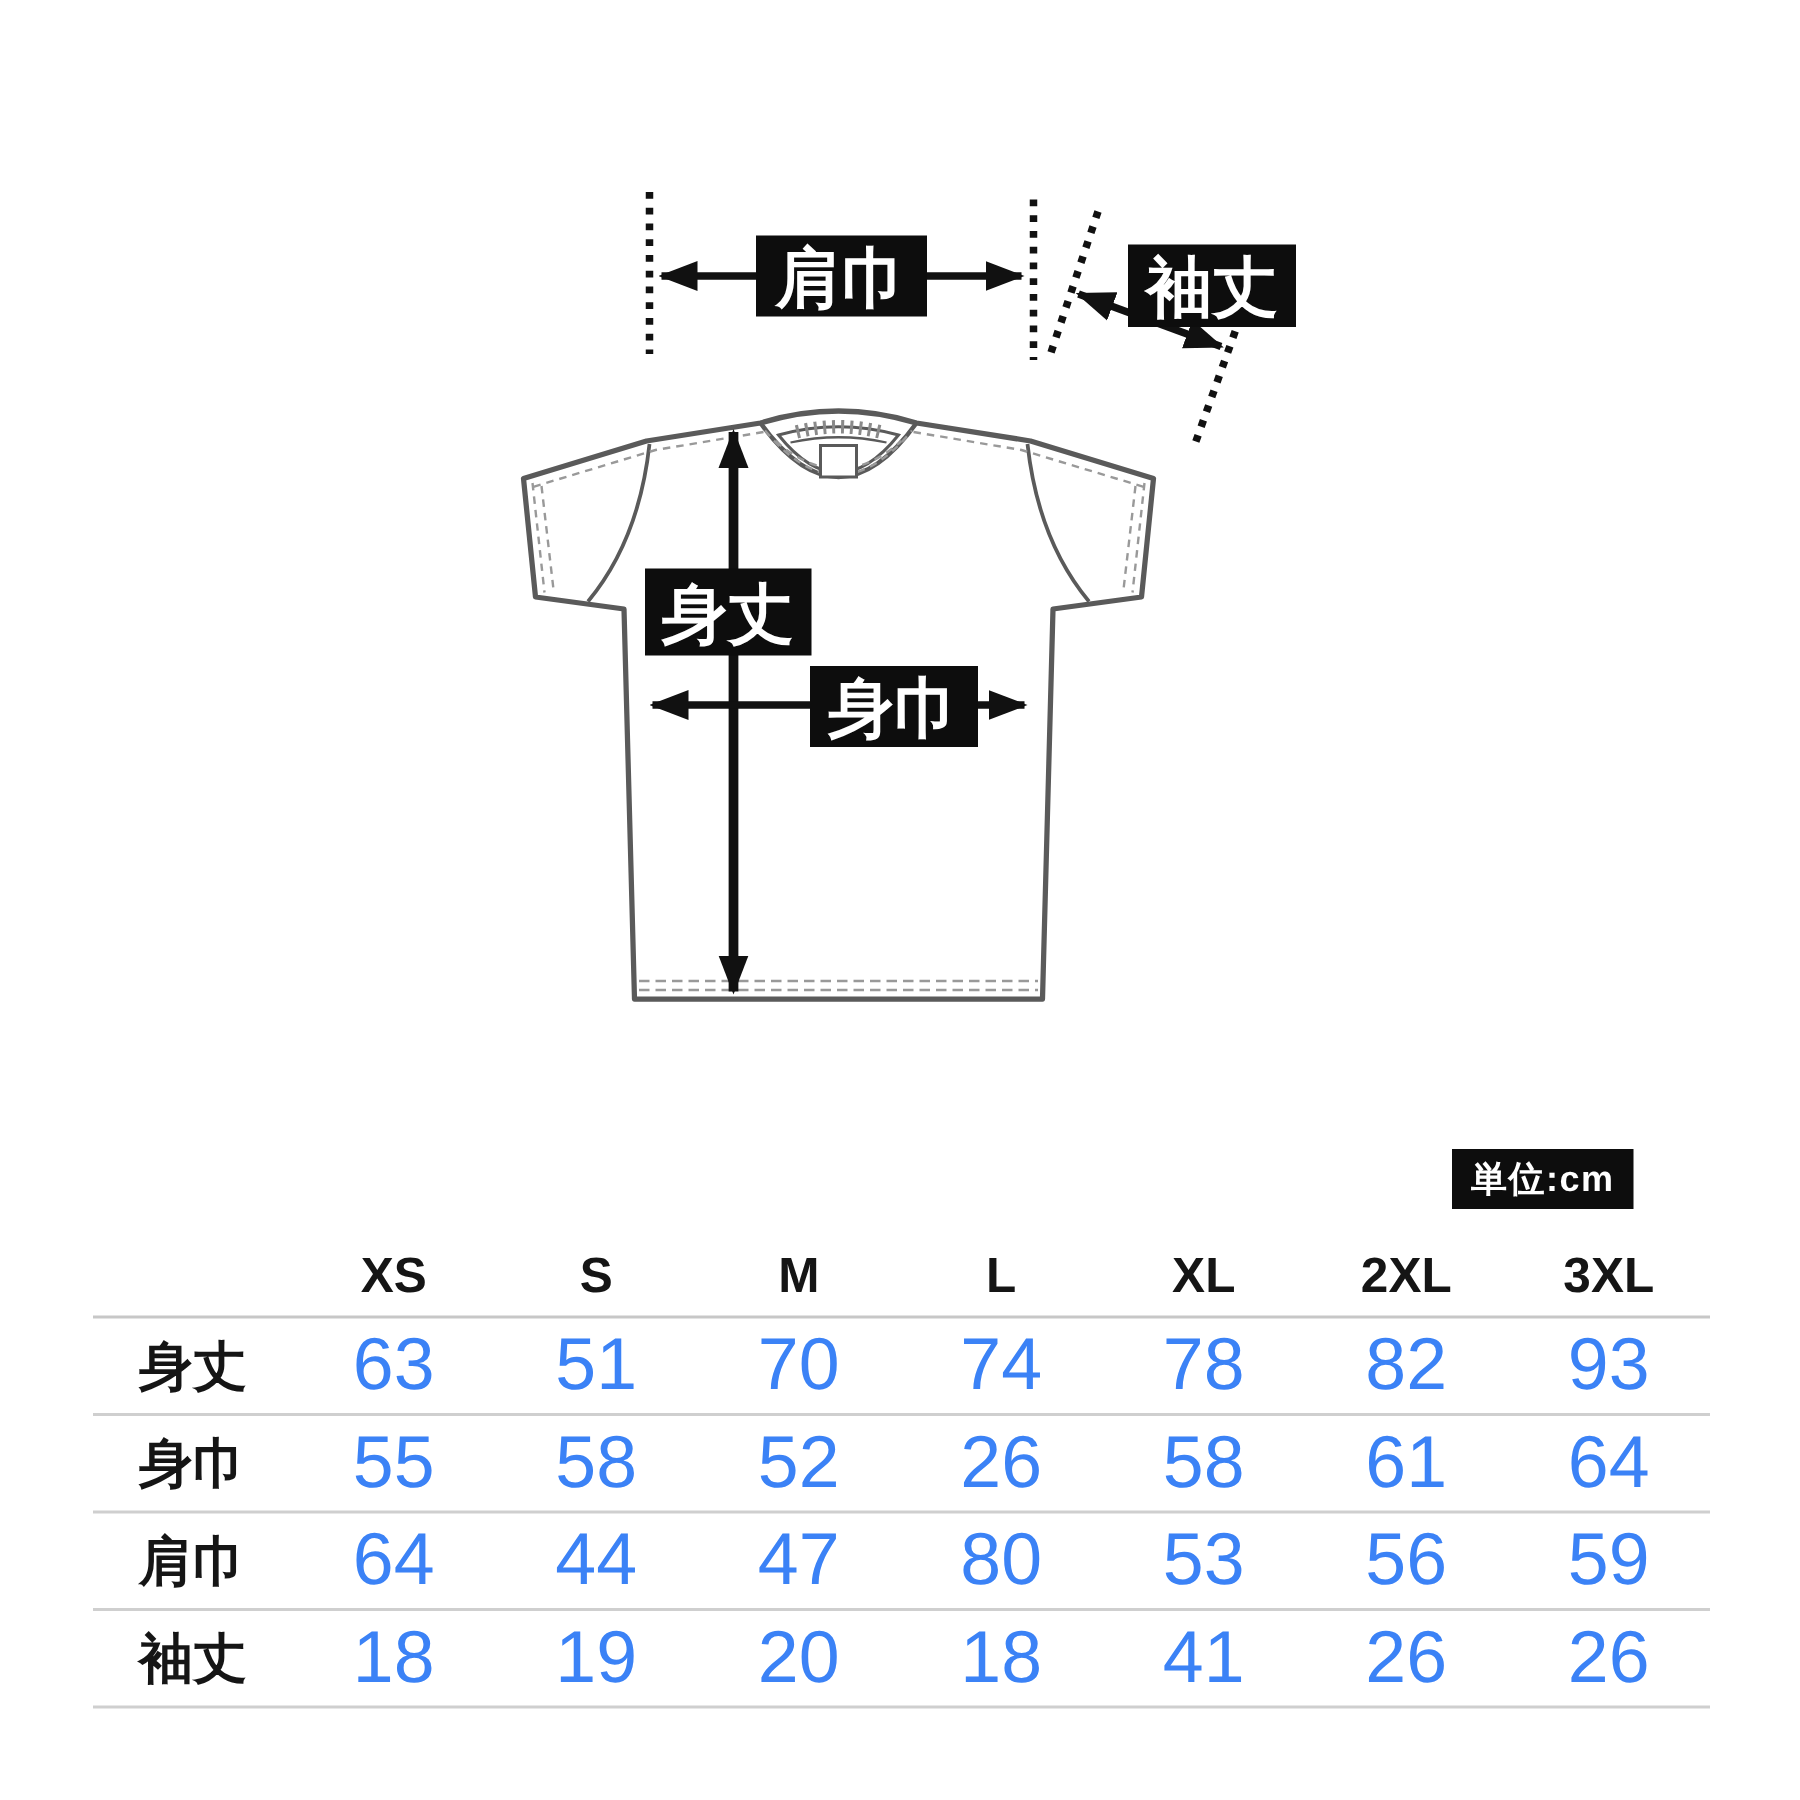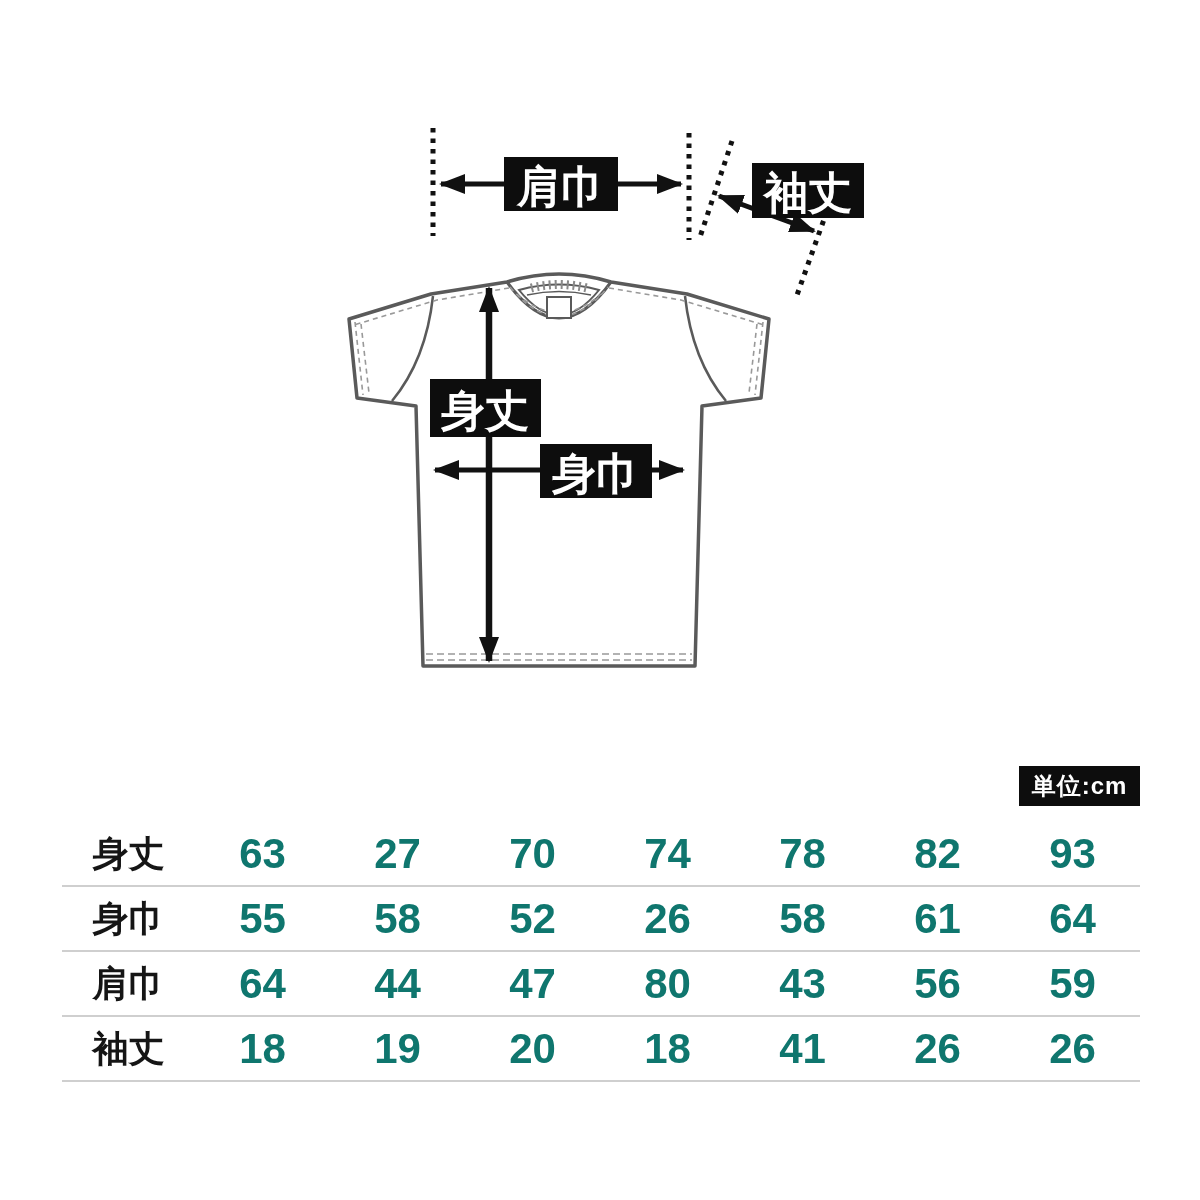--- a/index.html
+++ b/index.html
@@ -2,33 +2,33 @@
 <html><head>
 <meta charset="utf-8">
 <style>
   html,body{margin:0;padding:0;background:#ffffff;}
   body{width:1200px;height:1200px;position:relative;overflow:hidden;
        font-family:"Liberation Sans","DejaVu Sans",sans-serif;color:#111;}
   .stage{position:absolute;left:0;top:0;width:1200px;height:760px;}
   svg text.boxlabel{font-family:"Liberation Sans","DejaVu Sans",sans-serif;
        font-weight:bold;fill:#ffffff;font-size:44px;}
   
-  .unit-badge{position:absolute;left:1019px;top:766px;width:121px;height:40px;
+  .unit-badge{position:absolute;left:968px;top:766px;width:121px;height:40px;
        background:#0d0d0d;color:#fff;font-size:24px;font-weight:bold;
        display:flex;align-items:center;justify-content:center;letter-spacing:1px;}
   
   .size-table{position:absolute;left:62px;top:822px;width:1078px;}
   .t-row{display:grid;grid-template-columns:133px repeat(7,135px);
        align-items:center;border-bottom:2px solid #cfcfcf;}
   .t-head{height:55px;border-bottom-color:#c7c7c7;}
   .t-body{height:63px;}
   .cell{text-align:center;line-height:1;}
   .head-cell{font-size:33px;font-weight:bold;color:#151515;}
   .label-cell{font-size:36px;font-weight:bold;color:#151515;}
-  .val-cell{font-size:42px;font-weight:700;color:#0f766e;}
+  .val-cell{font-size:49px;font-weight:400;color:#3b82f6;}
 </style>
 </head>
 <body>
 
 <div class="stage">
 <svg width="1200" height="760" viewBox="0 0 1200 760">
   <defs>
     <marker id="ah" markerUnits="userSpaceOnUse" markerWidth="26" markerHeight="24" viewBox="0 0 26 24" refX="24" refY="12" orient="auto-start-reverse">
       <path d="M26,12 L0,2 L0,22 Z" fill="#111"></path>
     </marker>
@@ -86,25 +86,35 @@
 
     <rect x="540" y="444" width="112" height="54" fill="#0d0d0d"></rect>
     <text class="boxlabel" x="596" y="473" text-anchor="middle" dominant-baseline="central">身巾</text>
   </g>
 </svg>
 </div>
 
 <div class="unit-badge">単位:cm</div>
 
 <div class="size-table">
+  <div class="t-row t-head">
+    <div class="cell head-cell"></div>
+    <div class="cell head-cell">XS</div>
+    <div class="cell head-cell">S</div>
+    <div class="cell head-cell">M</div>
+    <div class="cell head-cell">L</div>
+    <div class="cell head-cell">XL</div>
+    <div class="cell head-cell">2XL</div>
+    <div class="cell head-cell">3XL</div>
+  </div>
 
   <div class="t-row t-body">
     <div class="cell label-cell">身丈</div>
     <div class="cell val-cell">63</div>
-    <div class="cell val-cell">27</div>
+    <div class="cell val-cell">51</div>
     <div class="cell val-cell">70</div>
     <div class="cell val-cell">74</div>
     <div class="cell val-cell">78</div>
     <div class="cell val-cell">82</div>
     <div class="cell val-cell">93</div>
   </div>
 
   <div class="t-row t-body">
     <div class="cell label-cell">身巾</div>
     <div class="cell val-cell">55</div>
@@ -115,21 +125,21 @@
     <div class="cell val-cell">61</div>
     <div class="cell val-cell">64</div>
   </div>
 
   <div class="t-row t-body">
     <div class="cell label-cell">肩巾</div>
     <div class="cell val-cell">64</div>
     <div class="cell val-cell">44</div>
     <div class="cell val-cell">47</div>
     <div class="cell val-cell">80</div>
-    <div class="cell val-cell">43</div>
+    <div class="cell val-cell">53</div>
     <div class="cell val-cell">56</div>
     <div class="cell val-cell">59</div>
   </div>
 
   <div class="t-row t-body">
     <div class="cell label-cell">袖丈</div>
     <div class="cell val-cell">18</div>
     <div class="cell val-cell">19</div>
     <div class="cell val-cell">20</div>
     <div class="cell val-cell">18</div>

